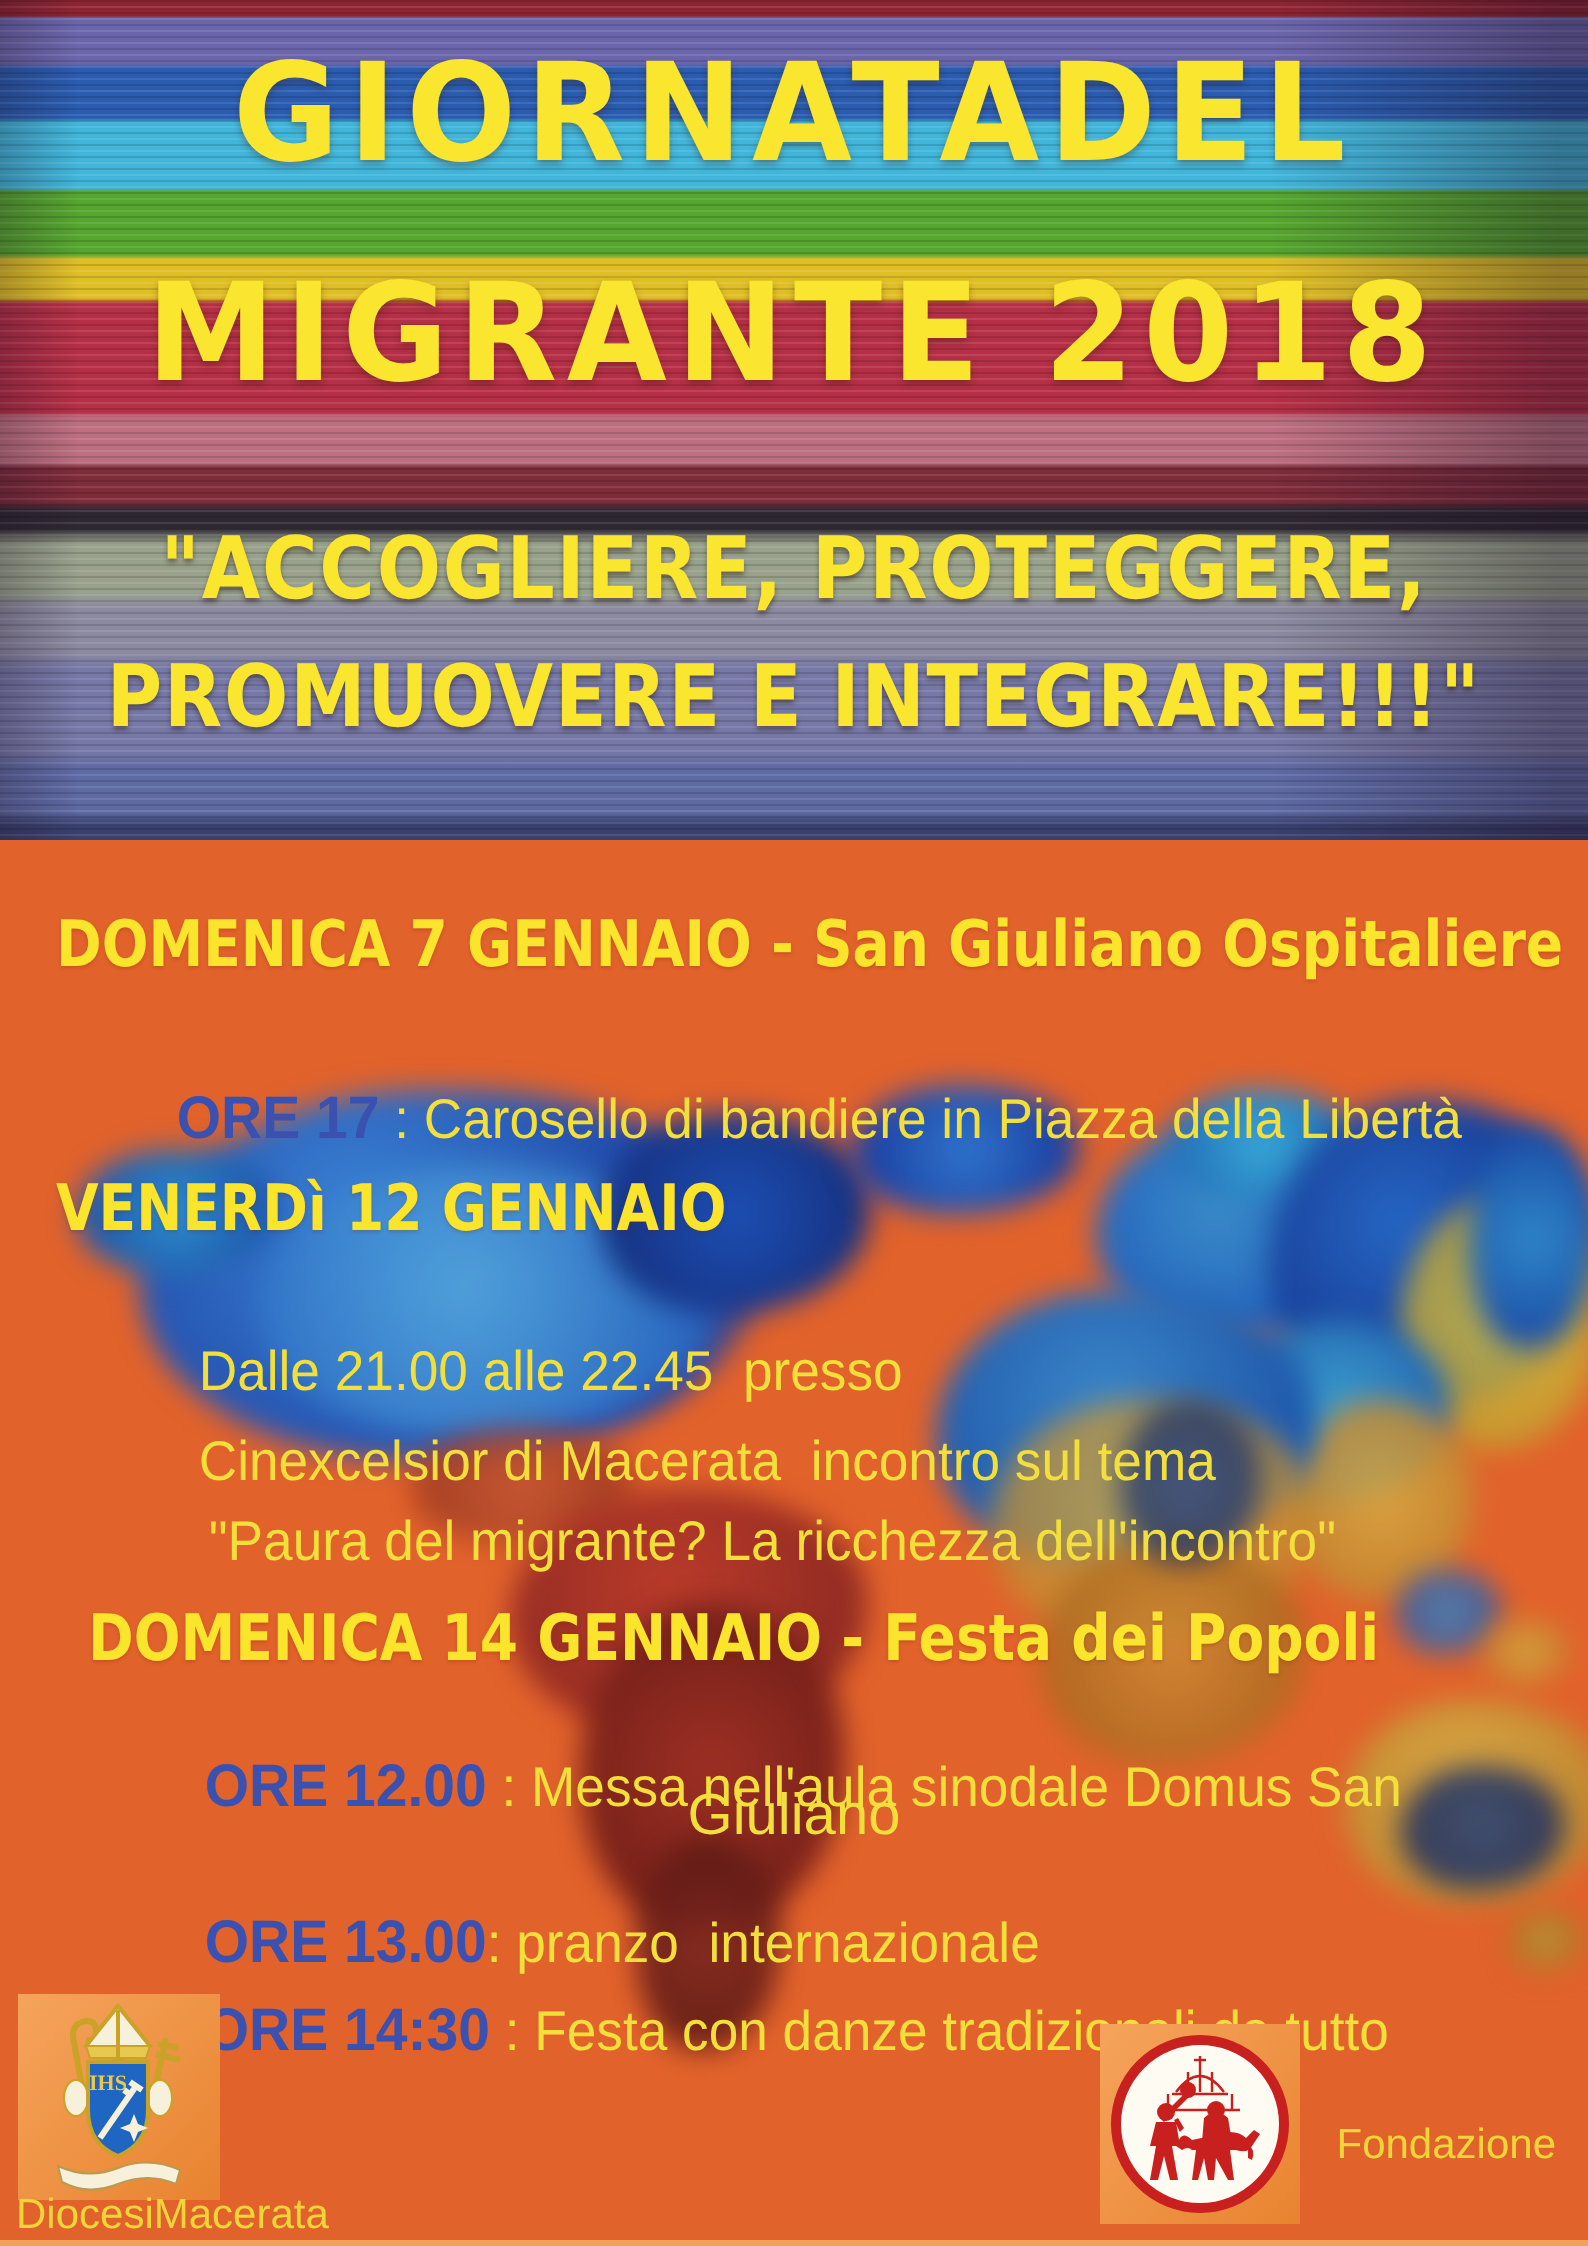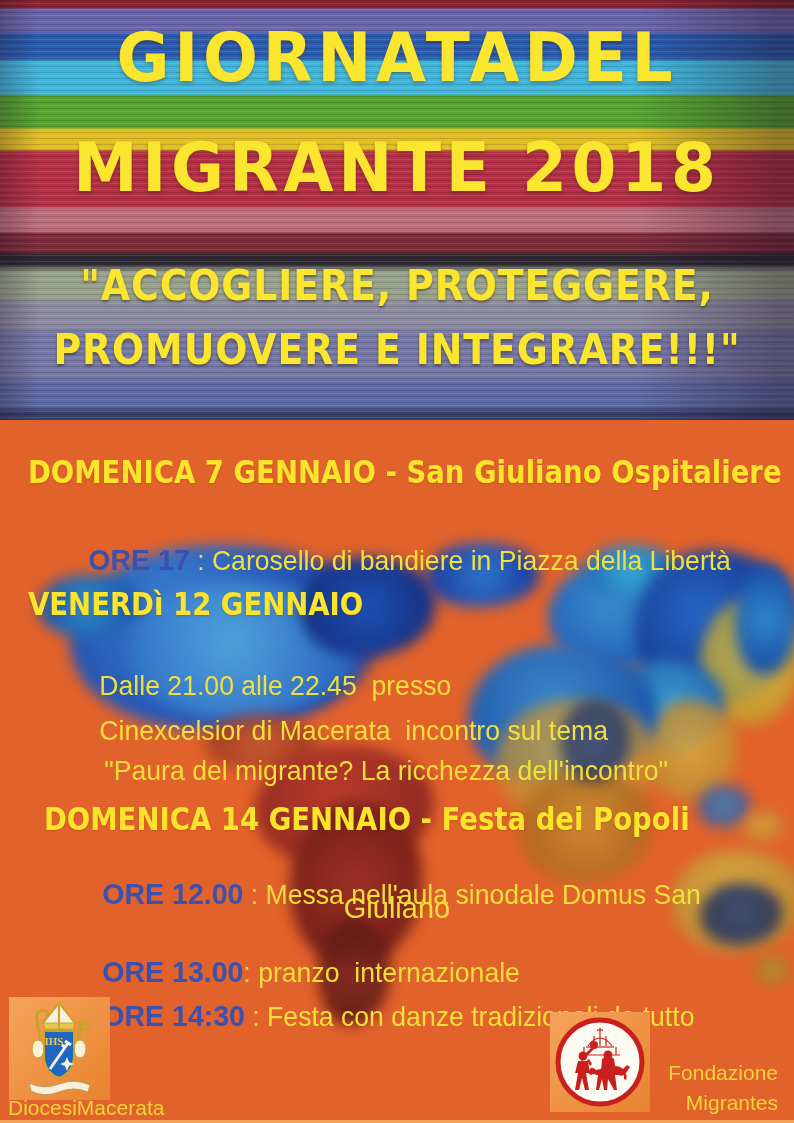--- a/index.html
+++ b/index.html
@@ -217,17 +217,16 @@
           <path d="M46,58 q-4,-4 -6,-1 l-2,4 3,2 q3,-2 5,0 h22 q6,2 8,-2 l4,-6 -3,-2 -4,4 q-3,-3 -8,-3 Z"></path>
           <path d="M48,63 l-2,15 h3 l3,-11 2,11 h3 l1,-11 6,11 h3 l-2,-15 Z"></path>
           <path d="M74,60 q4,3 2,8 l-2,-1 Z"></path>
 
           <path d="M40,54 l-3,-6 2,-1 3,5 Z"></path>
         </g>
       </svg>
     </div>
     <div class="txt logo-label fm-label" style="left:652px;top:638px;width:126px;">
       <div>Fondazione</div>
-      <div>Migrantes</div>
     </div>
 
   </div>
 </div>
 
 </body></html>

